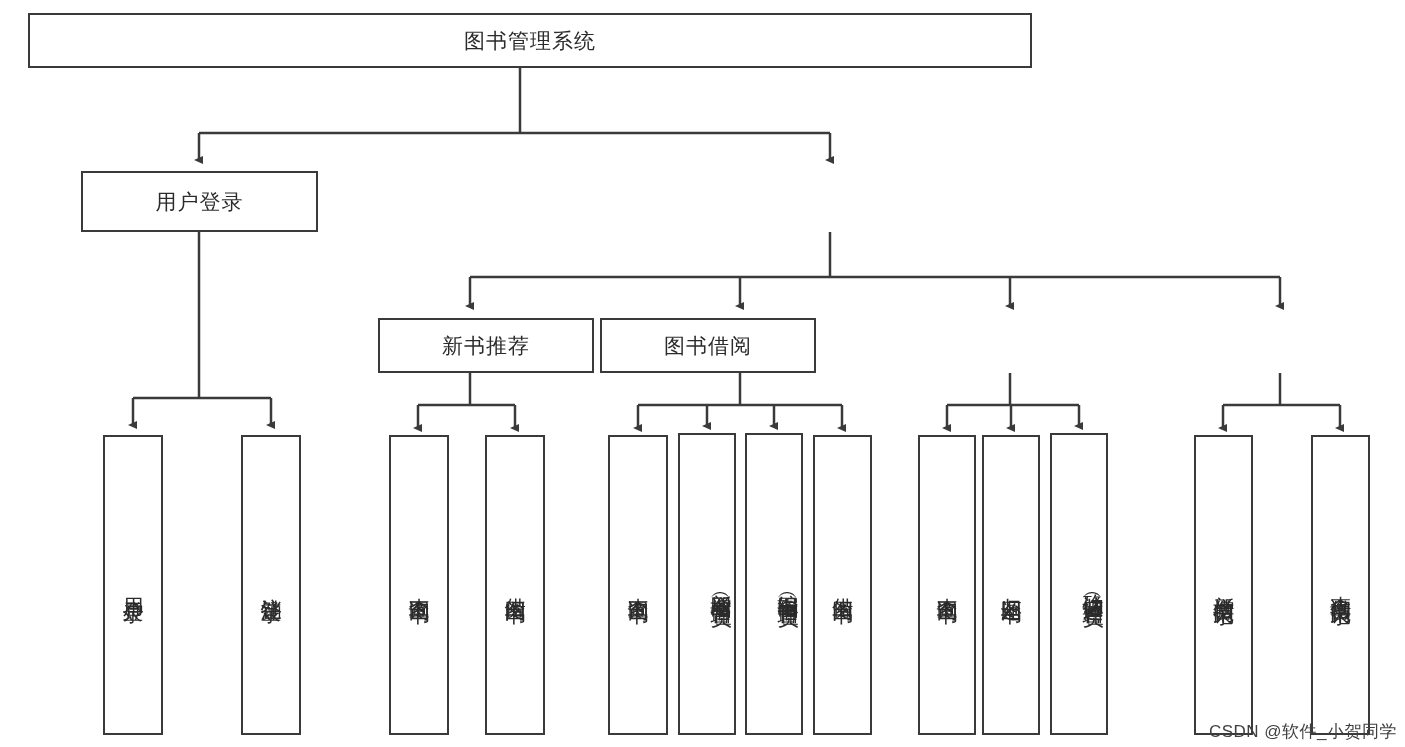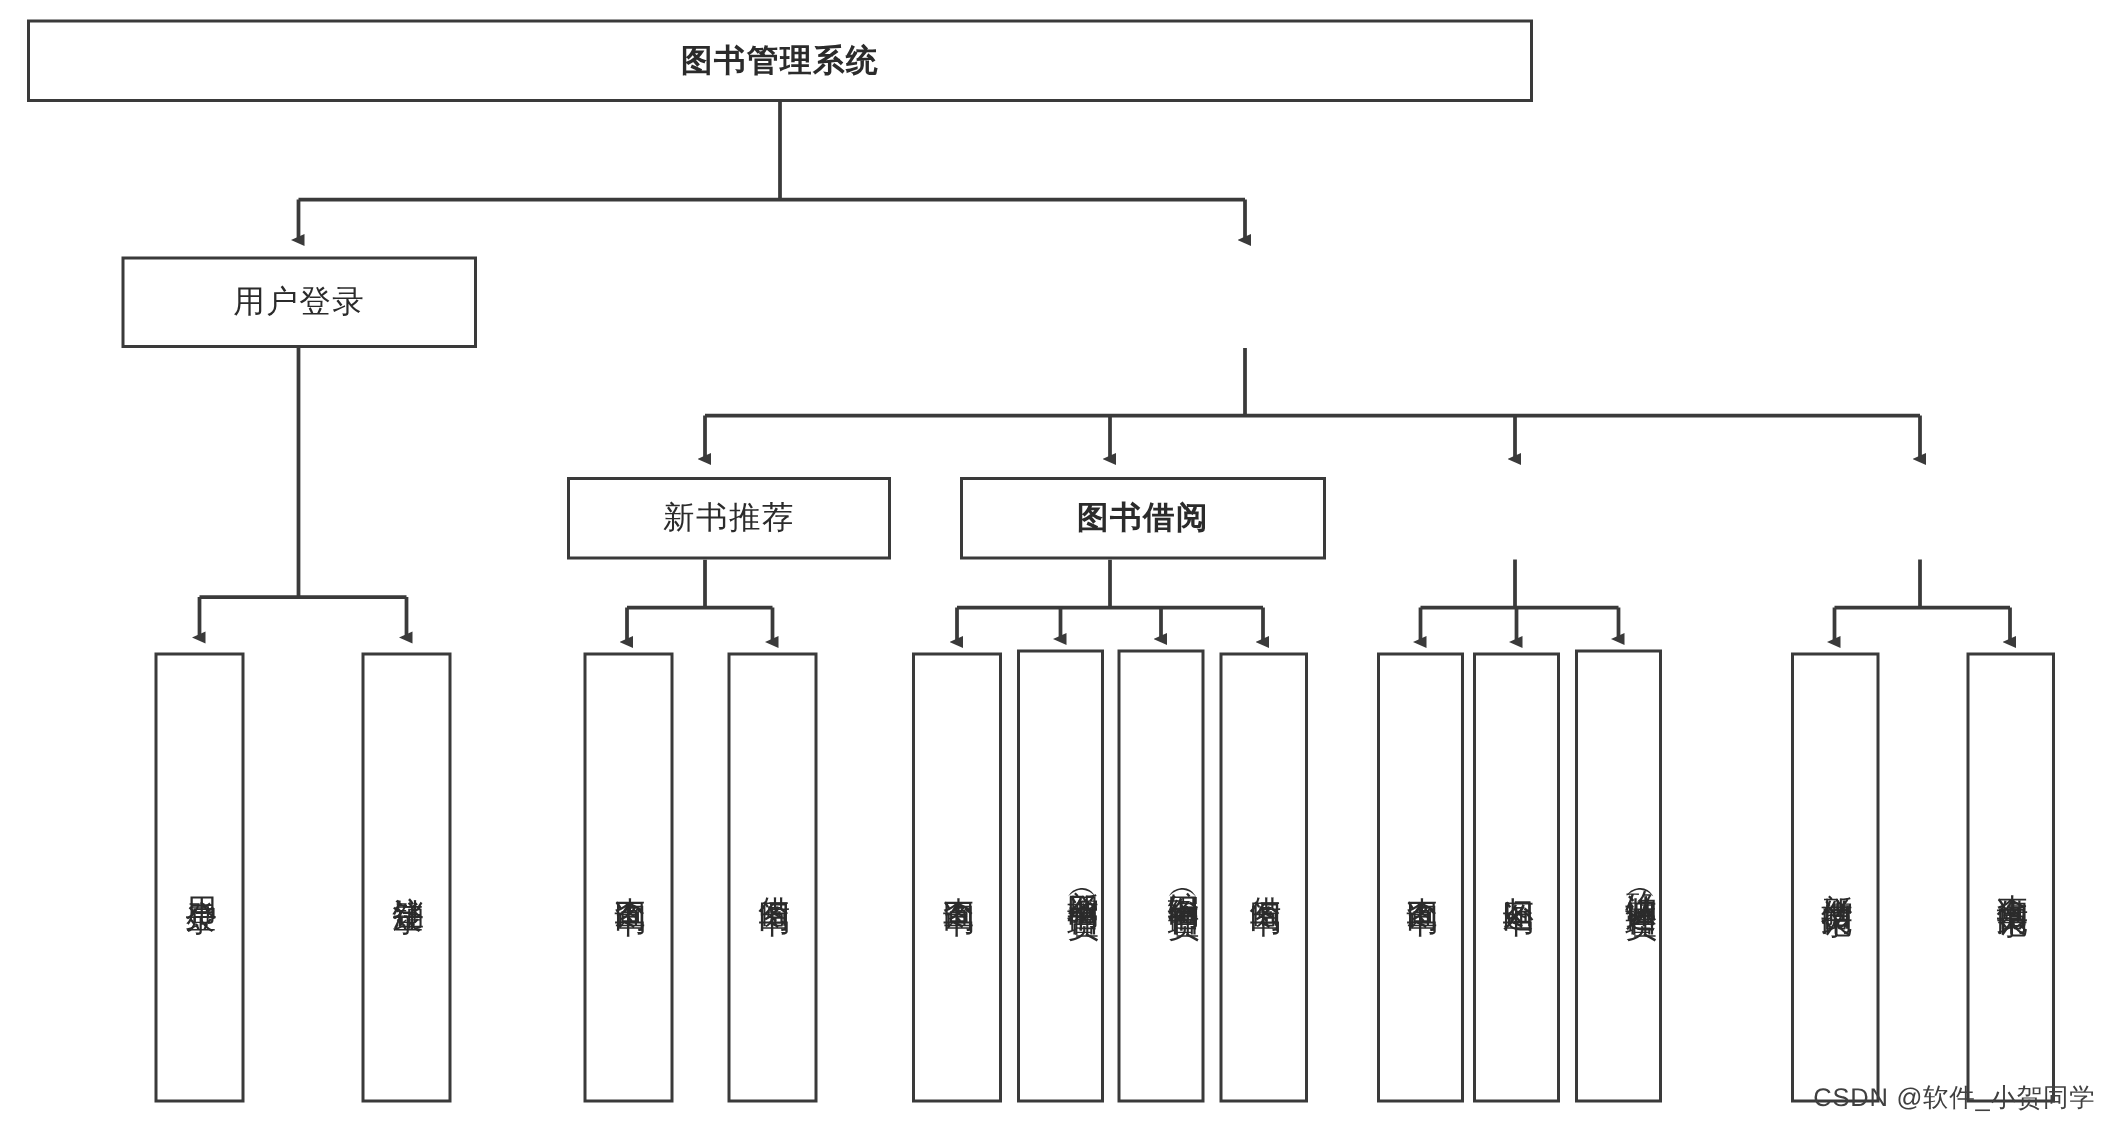--- a/index.html
+++ b/index.html
@@ -115,34 +115,34 @@
       <path d="M1011,405 L1011,428" marker-end="url(#arrow)"></path>
       <path d="M1079,405 L1079,426" marker-end="url(#arrow)"></path>
 
       <path d="M1280,373 L1280,405"></path>
       <path d="M1223,405 L1340,405"></path>
       <path d="M1223,405 L1223,428" marker-end="url(#arrow)"></path>
       <path d="M1340,405 L1340,428" marker-end="url(#arrow)"></path>
     </g>
   </svg>
 
-  <div class="node horizontal" style="left:18px; top:13px; width:1004px; height:55px;font-weight:bold;">
+  <div class="node horizontal" style="left:28px; top:13px; width:1004px; height:55px;">
     <span class="node-label">图书管理系统</span>
   </div>
 
   <div class="node horizontal" style="left:81px; top:171px; width:237px; height:61px;">
     <span class="node-label">用户登录</span>
   </div>
 
 
   <div class="node horizontal" style="left:362px; top:318px; width:216px; height:55px;margin-left:16px;">
     <span class="node-label">新书推荐</span>
   </div>
 
-  <div class="node horizontal" style="left:640px; top:318px; width:244px; height:55px;font-weight:bold;">
+  <div class="node horizontal" style="left:600px; top:318px; width:216px; height:55px;">
     <span class="node-label">图书借阅</span>
   </div>
 
 
 
   <div class="node vertical centered" style="left:103px; top:435px; width:60px; height:300px;">
     <span class="node-label">用户登录</span>
   </div>
 
   <div class="node vertical centered" style="left:241px; top:435px; width:60px; height:300px;">

